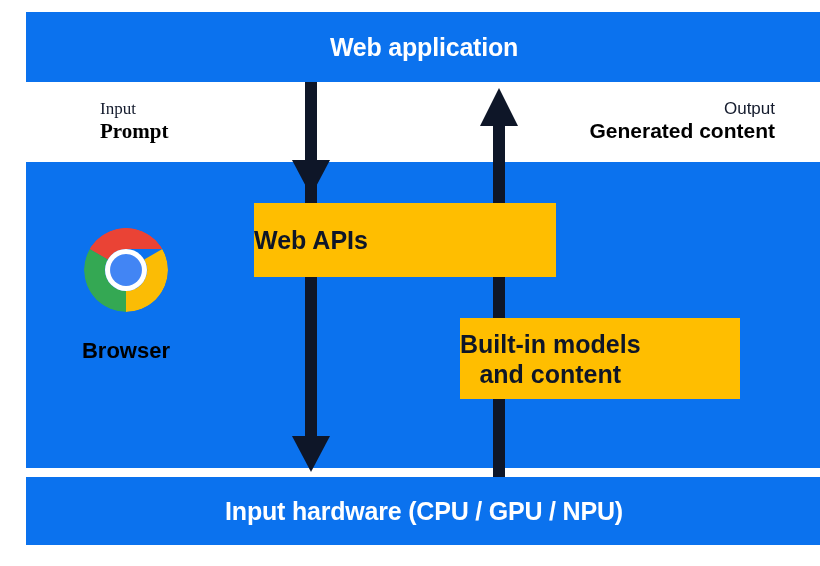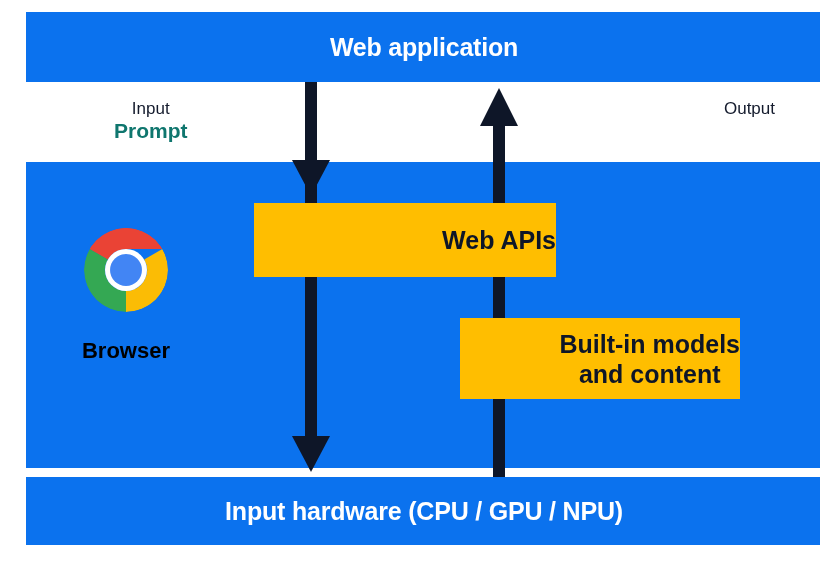--- a/index.html
+++ b/index.html
@@ -64,34 +64,34 @@
   .edge-label .small {
     display: block;
     font-size: 17px;
     font-weight: normal;
     color: #141B2D;
   }
   .edge-label .big {
     display: block;
     font-size: 21px;
     font-weight: bold;
-    color: #0f766e;
-  }
-  #label-input  { left: 114px;  top: 99px;  text-align: center; }
+    color: #000000;
+  }
+  #label-input  { left: 100px;  top: 99px;  text-align: left; font-family: Liberation Serif, serif; }
   #label-output { right: 45px;  top: 99px;  text-align: right; }
 
   
   .yellow-box {
     position: absolute;
     background: #FFBE00;
     color: #0E1628;
     font-weight: bold;
     display: flex;
     align-items: center;
-    justify-content: flex-end;
+    justify-content: flex-start;
     text-align: center;
     line-height: 1.2;
     z-index: 6;
   }
   #box-web-apis {
     left: 254px; top: 203px;
     width: 302px; height: 74px;
     font-size: 25px;
   }
   #box-builtin {
@@ -153,20 +153,21 @@
   <div class="band" id="band-bottom">
     <div class="band-title">Input hardware (CPU / GPU / NPU)</div>
   </div>
 
   <div class="edge-label" id="label-input">
     <span class="small">Input</span>
     <span class="big">Prompt</span>
   </div>
   <div class="edge-label" id="label-output">
     <span class="small">Output</span>
+    <span class="big">Generated content</span>
   </div>
 
   <div id="browser-block">
     <svg id="chrome-logo" viewBox="0 0 100 100">
       <defs>
         <clipPath id="clip-circle">
           <circle cx="50" cy="50" r="50"></circle>
         </clipPath>
       </defs>
       <g clip-path="url(#clip-circle)">

